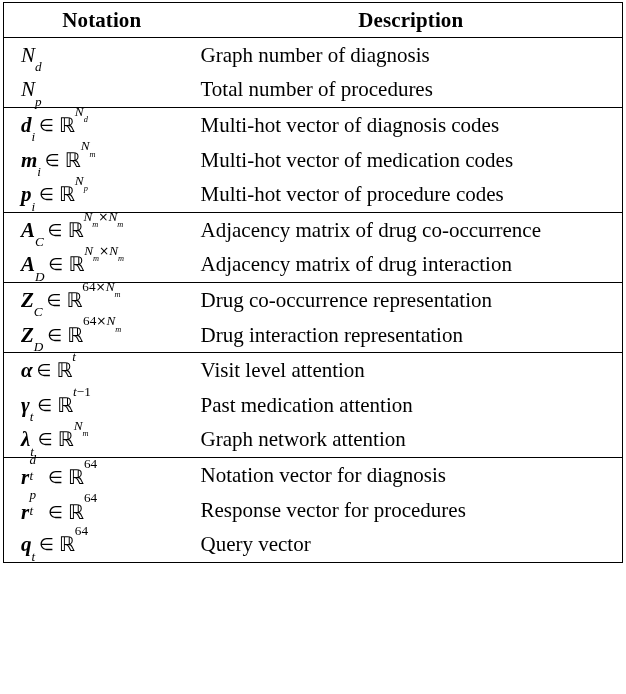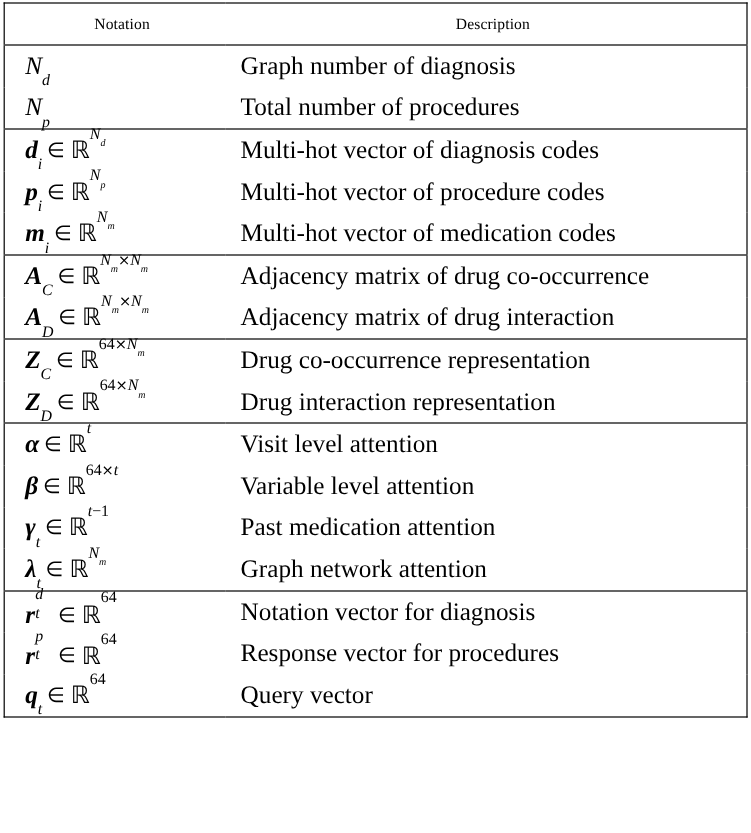--- a/index.html
+++ b/index.html
@@ -48,22 +48,22 @@
   .cell-notation {
     border-right: 1.4px solid #000;
   }
 
   
   thead tr th {
     border-bottom: 1.4px solid #000;
     height: 34px;
   }
   .hdr-text {
-    font-weight: normal;
-    font-size: 13px;
+    font-weight: bold;
+    font-size: 21px;
     line-height: 34px;
     padding-left: 12px;
     letter-spacing: 0.1px;
     text-align: center;
   }
 
   
   tr.group-start td {
     border-top: 1.4px solid #000;
   }
@@ -188,34 +188,34 @@
     <tr class="group-start">
       <td class="cell-notation">
         <div class="notation"><span class="mvar bold">d</span><sub>i</sub><span class="op">∈</span><span class="bb">ℝ</span><sup><span class="mvar">N</span><sub>d</sub></sup></div>
       </td>
       <td>
         <div class="desc">Multi-hot vector of diagnosis codes</div>
       </td>
     </tr>
     <tr>
       <td class="cell-notation">
+        <div class="notation"><span class="mvar bold">m</span><sub>i</sub><span class="op">∈</span><span class="bb">ℝ</span><sup><span class="mvar">N</span><sub>m</sub></sup></div>
+      </td>
+      <td>
+        <div class="desc">Multi-hot vector of medication codes</div>
+      </td>
+    </tr>
+    <tr>
+      <td class="cell-notation">
         <div class="notation"><span class="mvar bold">p</span><sub>i</sub><span class="op">∈</span><span class="bb">ℝ</span><sup><span class="mvar">N</span><sub>p</sub></sup></div>
       </td>
       <td>
         <div class="desc">Multi-hot vector of procedure codes</div>
       </td>
     </tr>
-    <tr>
-      <td class="cell-notation">
-        <div class="notation"><span class="mvar bold">m</span><sub>i</sub><span class="op">∈</span><span class="bb">ℝ</span><sup><span class="mvar">N</span><sub>m</sub></sup></div>
-      </td>
-      <td>
-        <div class="desc">Multi-hot vector of medication codes</div>
-      </td>
-    </tr>
 
     <tr class="group-start">
       <td class="cell-notation">
         <div class="notation"><span class="mvar bold">A</span><sub>C</sub><span class="op">∈</span><span class="bb">ℝ</span><sup><span class="mvar">N</span><sub>m</sub><span class="times">×</span><span class="mvar">N</span><sub>m</sub></sup></div>
       </td>
       <td>
         <div class="desc">Adjacency matrix of drug co-occurrence</div>
       </td>
     </tr>
     <tr>
@@ -243,28 +243,20 @@
         <div class="desc">Drug interaction representation</div>
       </td>
     </tr>
 
     <tr class="group-start">
       <td class="cell-notation">
         <div class="notation"><span class="mvar bold">α</span><span class="op">∈</span><span class="bb">ℝ</span><sup><span class="mvar">t</span></sup></div>
       </td>
       <td>
         <div class="desc">Visit level attention</div>
-      </td>
-    </tr>
-    <tr>
-      <td class="cell-notation">
-        <div class="notation"><span class="mvar bold">β</span><span class="op">∈</span><span class="bb">ℝ</span><sup><span class="num">64</span><span class="times">×</span><span class="mvar">t</span></sup></div>
-      </td>
-      <td>
-        <div class="desc">Variable level attention</div>
       </td>
     </tr>
     <tr>
       <td class="cell-notation">
         <div class="notation"><span class="mvar bold">γ</span><sub>t</sub><span class="op">∈</span><span class="bb">ℝ</span><sup><span class="mvar">t</span><span class="minus">−1</span></sup></div>
       </td>
       <td>
         <div class="desc">Past medication attention</div>
       </td>
     </tr>

